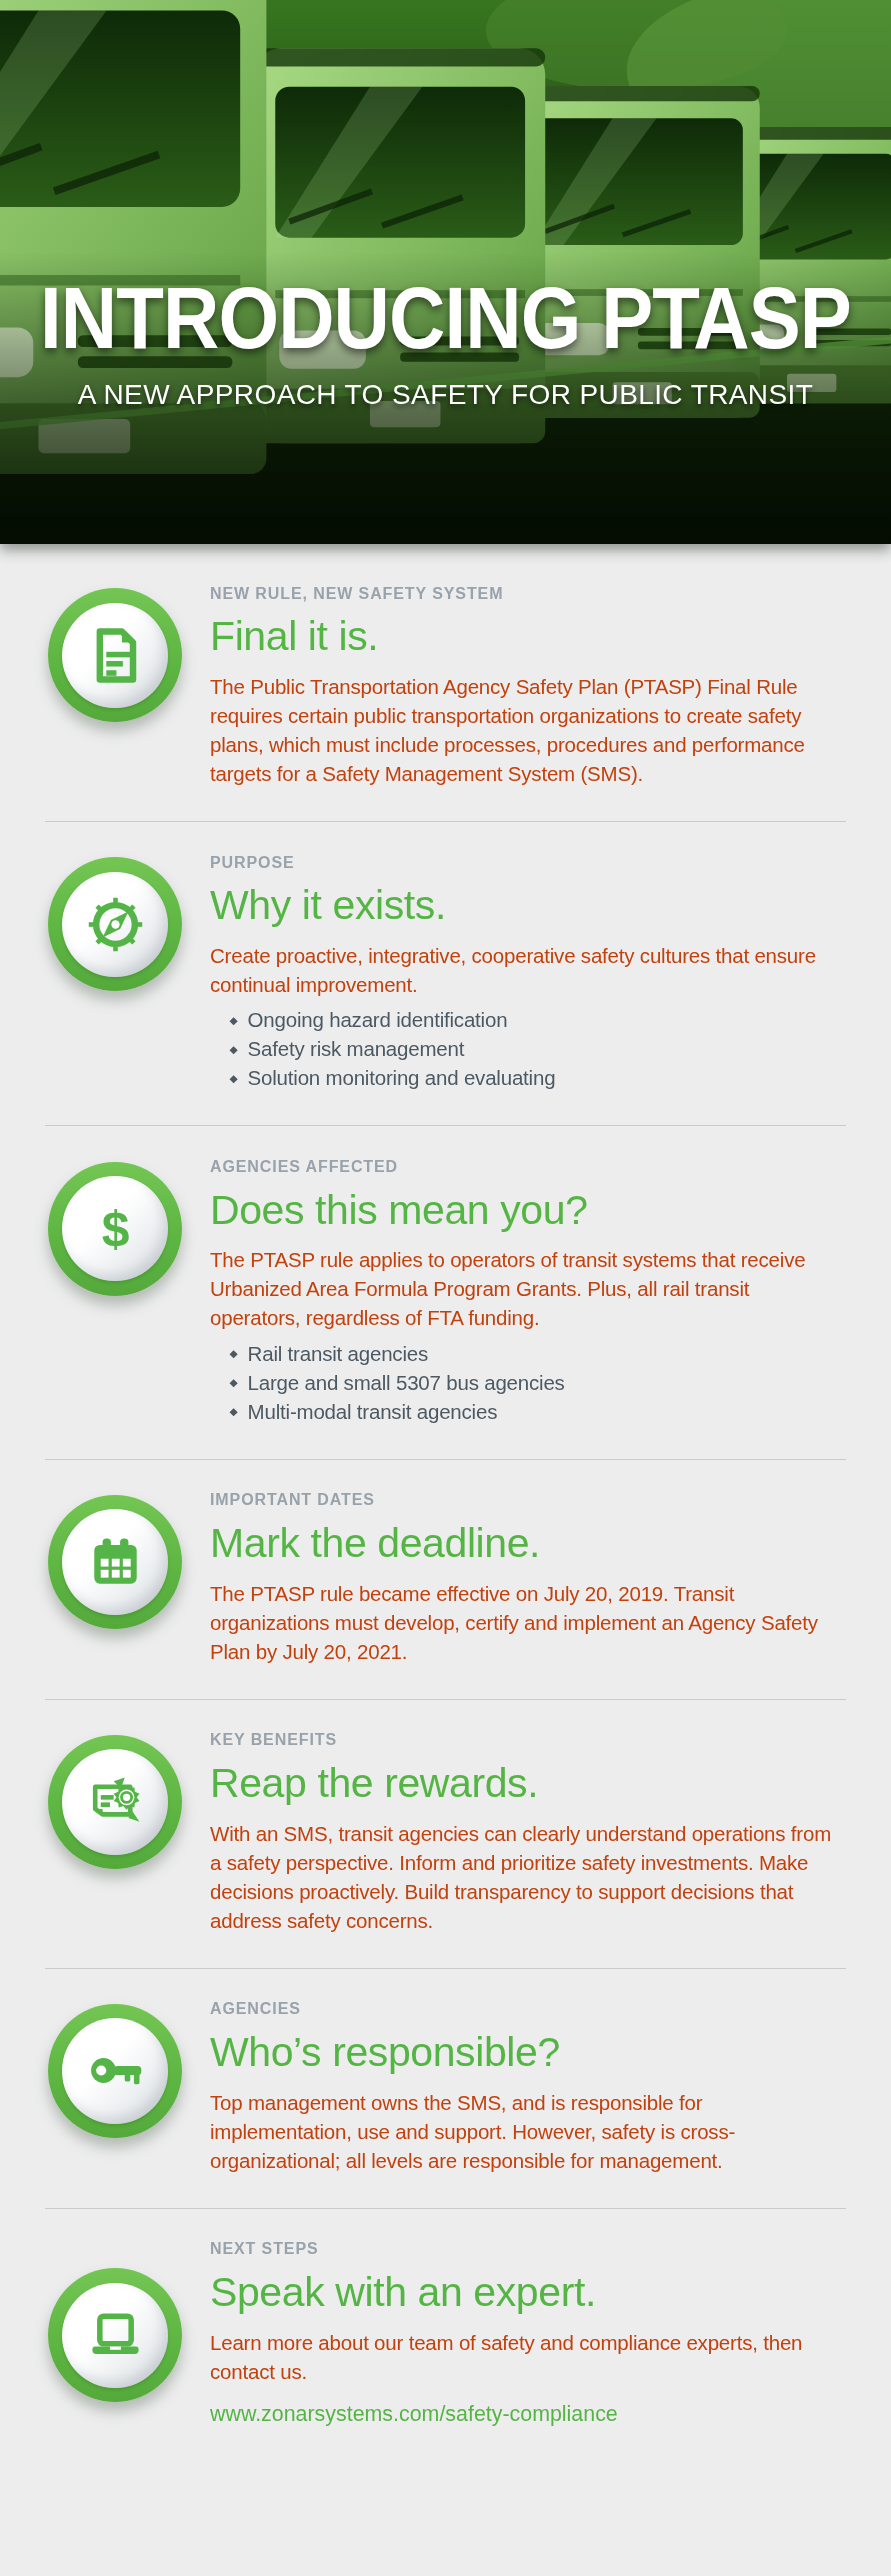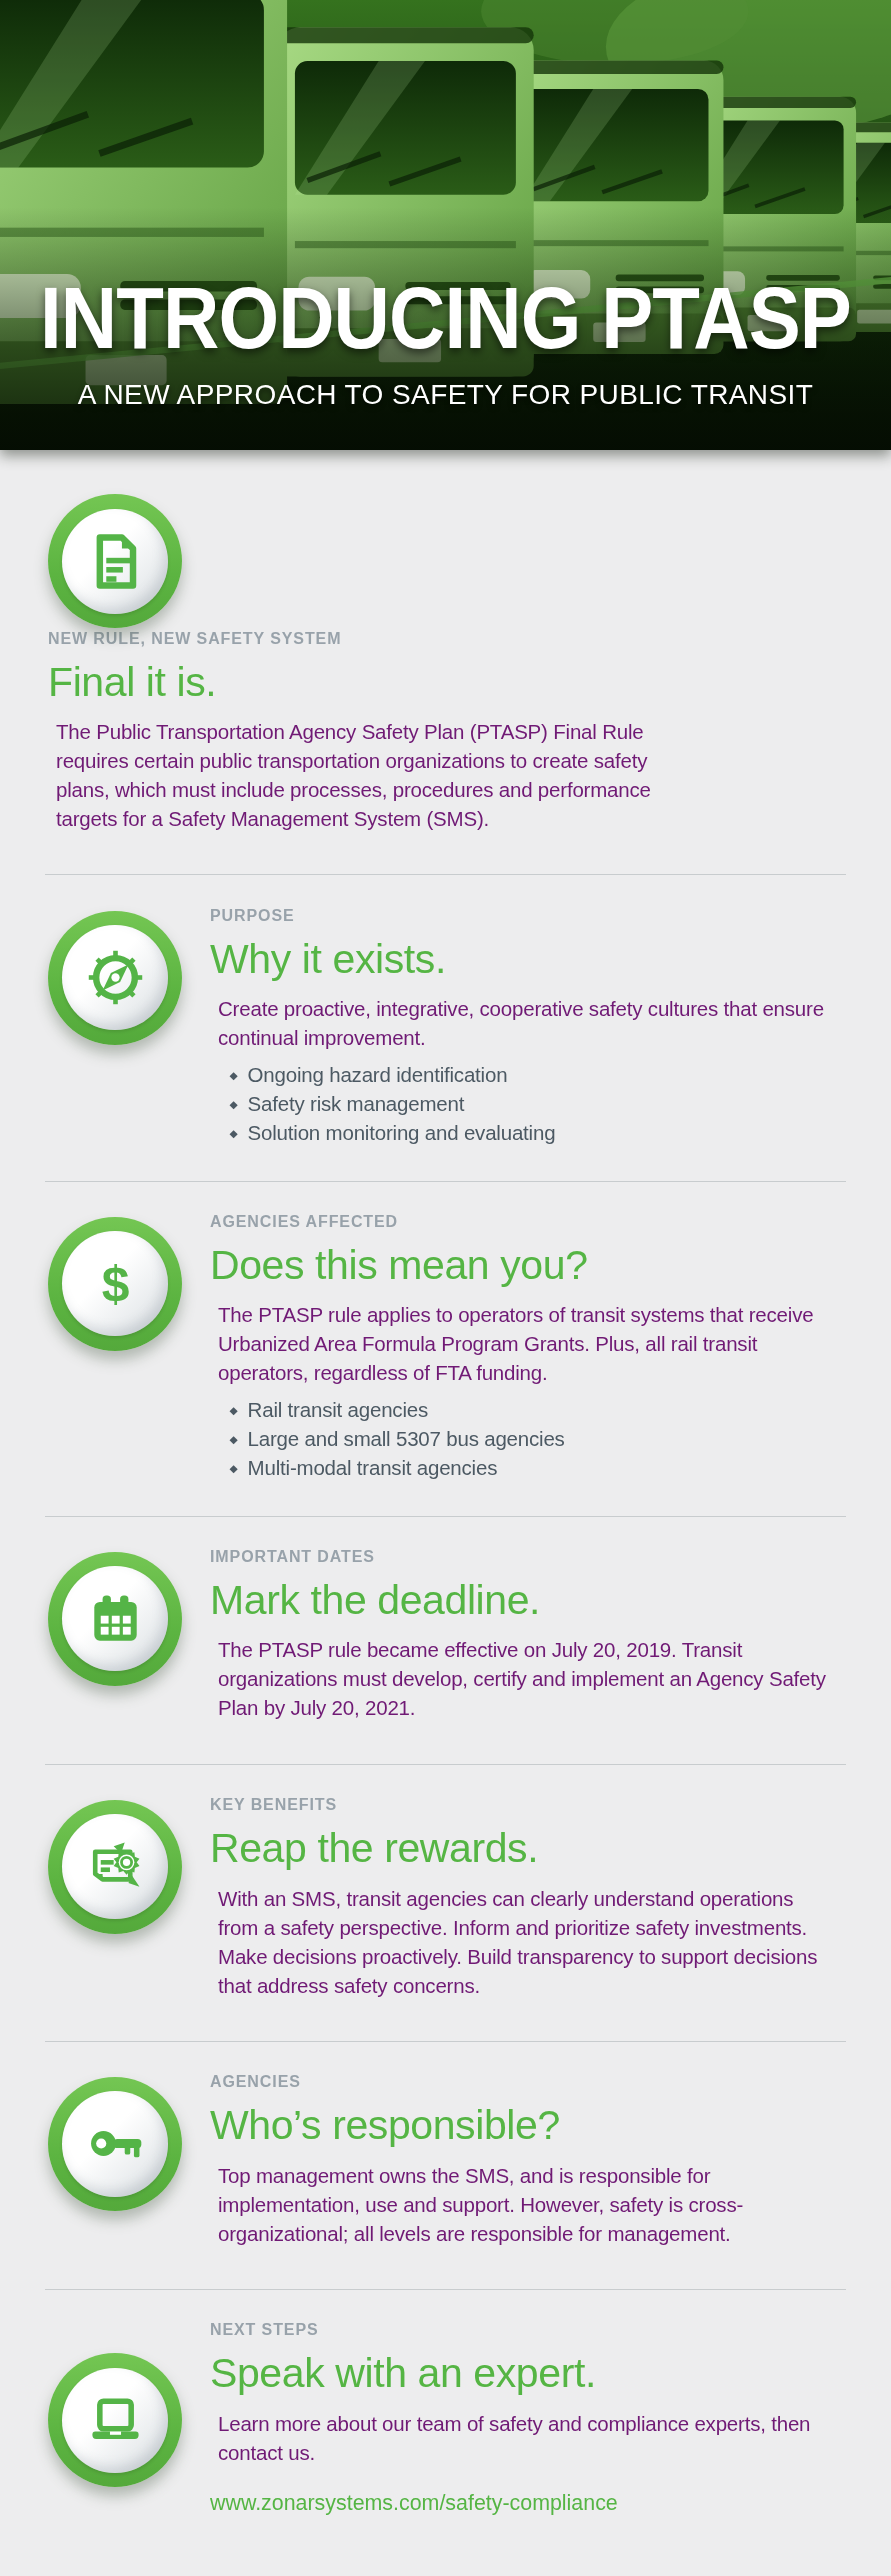--- a/index.html
+++ b/index.html
@@ -1,50 +1,50 @@
 <!DOCTYPE html>
 <html style="font-size:14.3px"><head>
 <meta charset="utf-8">
 <style>
   html,body{margin:0;padding:0;background:#ededee;}
   body{font-family:"Liberation Sans","DejaVu Sans",sans-serif;color:#4c5963;}
   .page{width:891px;min-height:2576px;margin:0 auto;background:#ededee;position:relative;}
 
   
-  .hero{position:relative;height:450px;overflow:hidden;box-shadow:0 6.2px 12.5px rgba(30,40,28,.45);z-index:2;}
+  .hero{position:relative;height:544px;overflow:hidden;box-shadow:0 6.2px 12.5px rgba(30,40,28,.45);z-index:2;}
   .hero svg.scene{position:absolute;inset:0;width:100%;height:100%;display:block;}
   .hero-text{position:absolute;left:0;right:0;top:274px;text-align:center;}
   .hero-title{margin:0;color:#ffffff;font-size:78px;font-weight:700;line-height:1;
     letter-spacing:-0.9px;transform:scaleY(1.12);transform-origin:top center;
     text-shadow:0 3.6px 8px rgba(0,0,0,.55);}
   .hero-subtitle{margin:27px 0 0 0;color:#ffffff;font-size:28px;font-weight:400;
     letter-spacing:0.4px;text-shadow:0 2.7px 5.3px rgba(0,0,0,.55);}
 
   
   main{display:block;}
   .section{display:flex;align-items:flex-start;padding:30px 48px 34px 48px;position:relative;}
-  .section:first-child{padding-top:39px;flex-direction:column;}
+  .section:first-child{padding-top:39px;}
   .section:not(:last-child)::after{content:"";position:absolute;left:45px;right:45px;bottom:0;
     height:0.9px;background:#c8ccce;}
   .section:last-child{padding-bottom:89px;align-items:center;}
 
   .icon-col{width:162px;flex:none;}
   .badge{width:134px;height:134px;border-radius:50%;position:relative;margin-top:5.3px;
     background:linear-gradient(180deg,#74c653 0%,#5cb441 60%,#54a93b 100%);
     box-shadow:0 9px 14.3px rgba(70,90,65,.35);}
   .badge .inner{position:absolute;inset:14.3px;border-radius:50%;
     background:linear-gradient(135deg,#ffffff 42%,#e9ecee 75%,#d8dcdf 100%);
     box-shadow:inset -4.5px -6.2px 10.7px rgba(110,125,135,.22), 0 1.8px 3.6px rgba(0,0,0,.12);
     display:flex;align-items:center;justify-content:center;}
   .badge svg{width:59px;height:59px;display:block;}
 
   .text-col{flex:1;padding-top:1.8px;max-width:645px;}
   .eyebrow{font-size:16px;font-weight:700;letter-spacing:0.9px;color:#98a2aa;margin:0 0 11.6px 0;}
   .heading{margin:0 0 13.4px 0;font-size:41px;font-weight:400;letter-spacing:-0.4px;color:#55b544;line-height:1.08;}
-  .body-text{margin:8px;font-size:20.5px;line-height:29px;letter-spacing:-0.2px;color:#701a75;}
+  .body-text{margin:0;font-size:20.5px;line-height:29px;letter-spacing:-0.2px;color:#c2410c;}
   ul.bullets{list-style:none;margin:6.2px 0 0 0;padding:0 0 0 19.6px;}
   ul.bullets li{font-size:20.5px;line-height:29px;letter-spacing:-0.2px;color:#4c5963;position:relative;padding-left:18px;}
   ul.bullets li::before{content:"\25C6";position:absolute;left:0;top:0.9px;font-size:10.7px;color:#4c5963;}
   a.link{display:inline-block;margin-top:16px;font-size:21.4px;color:#55b544;text-decoration:none;cursor:pointer;}
 </style>
 </head>
 <body>
 
 <div class="page">
 

